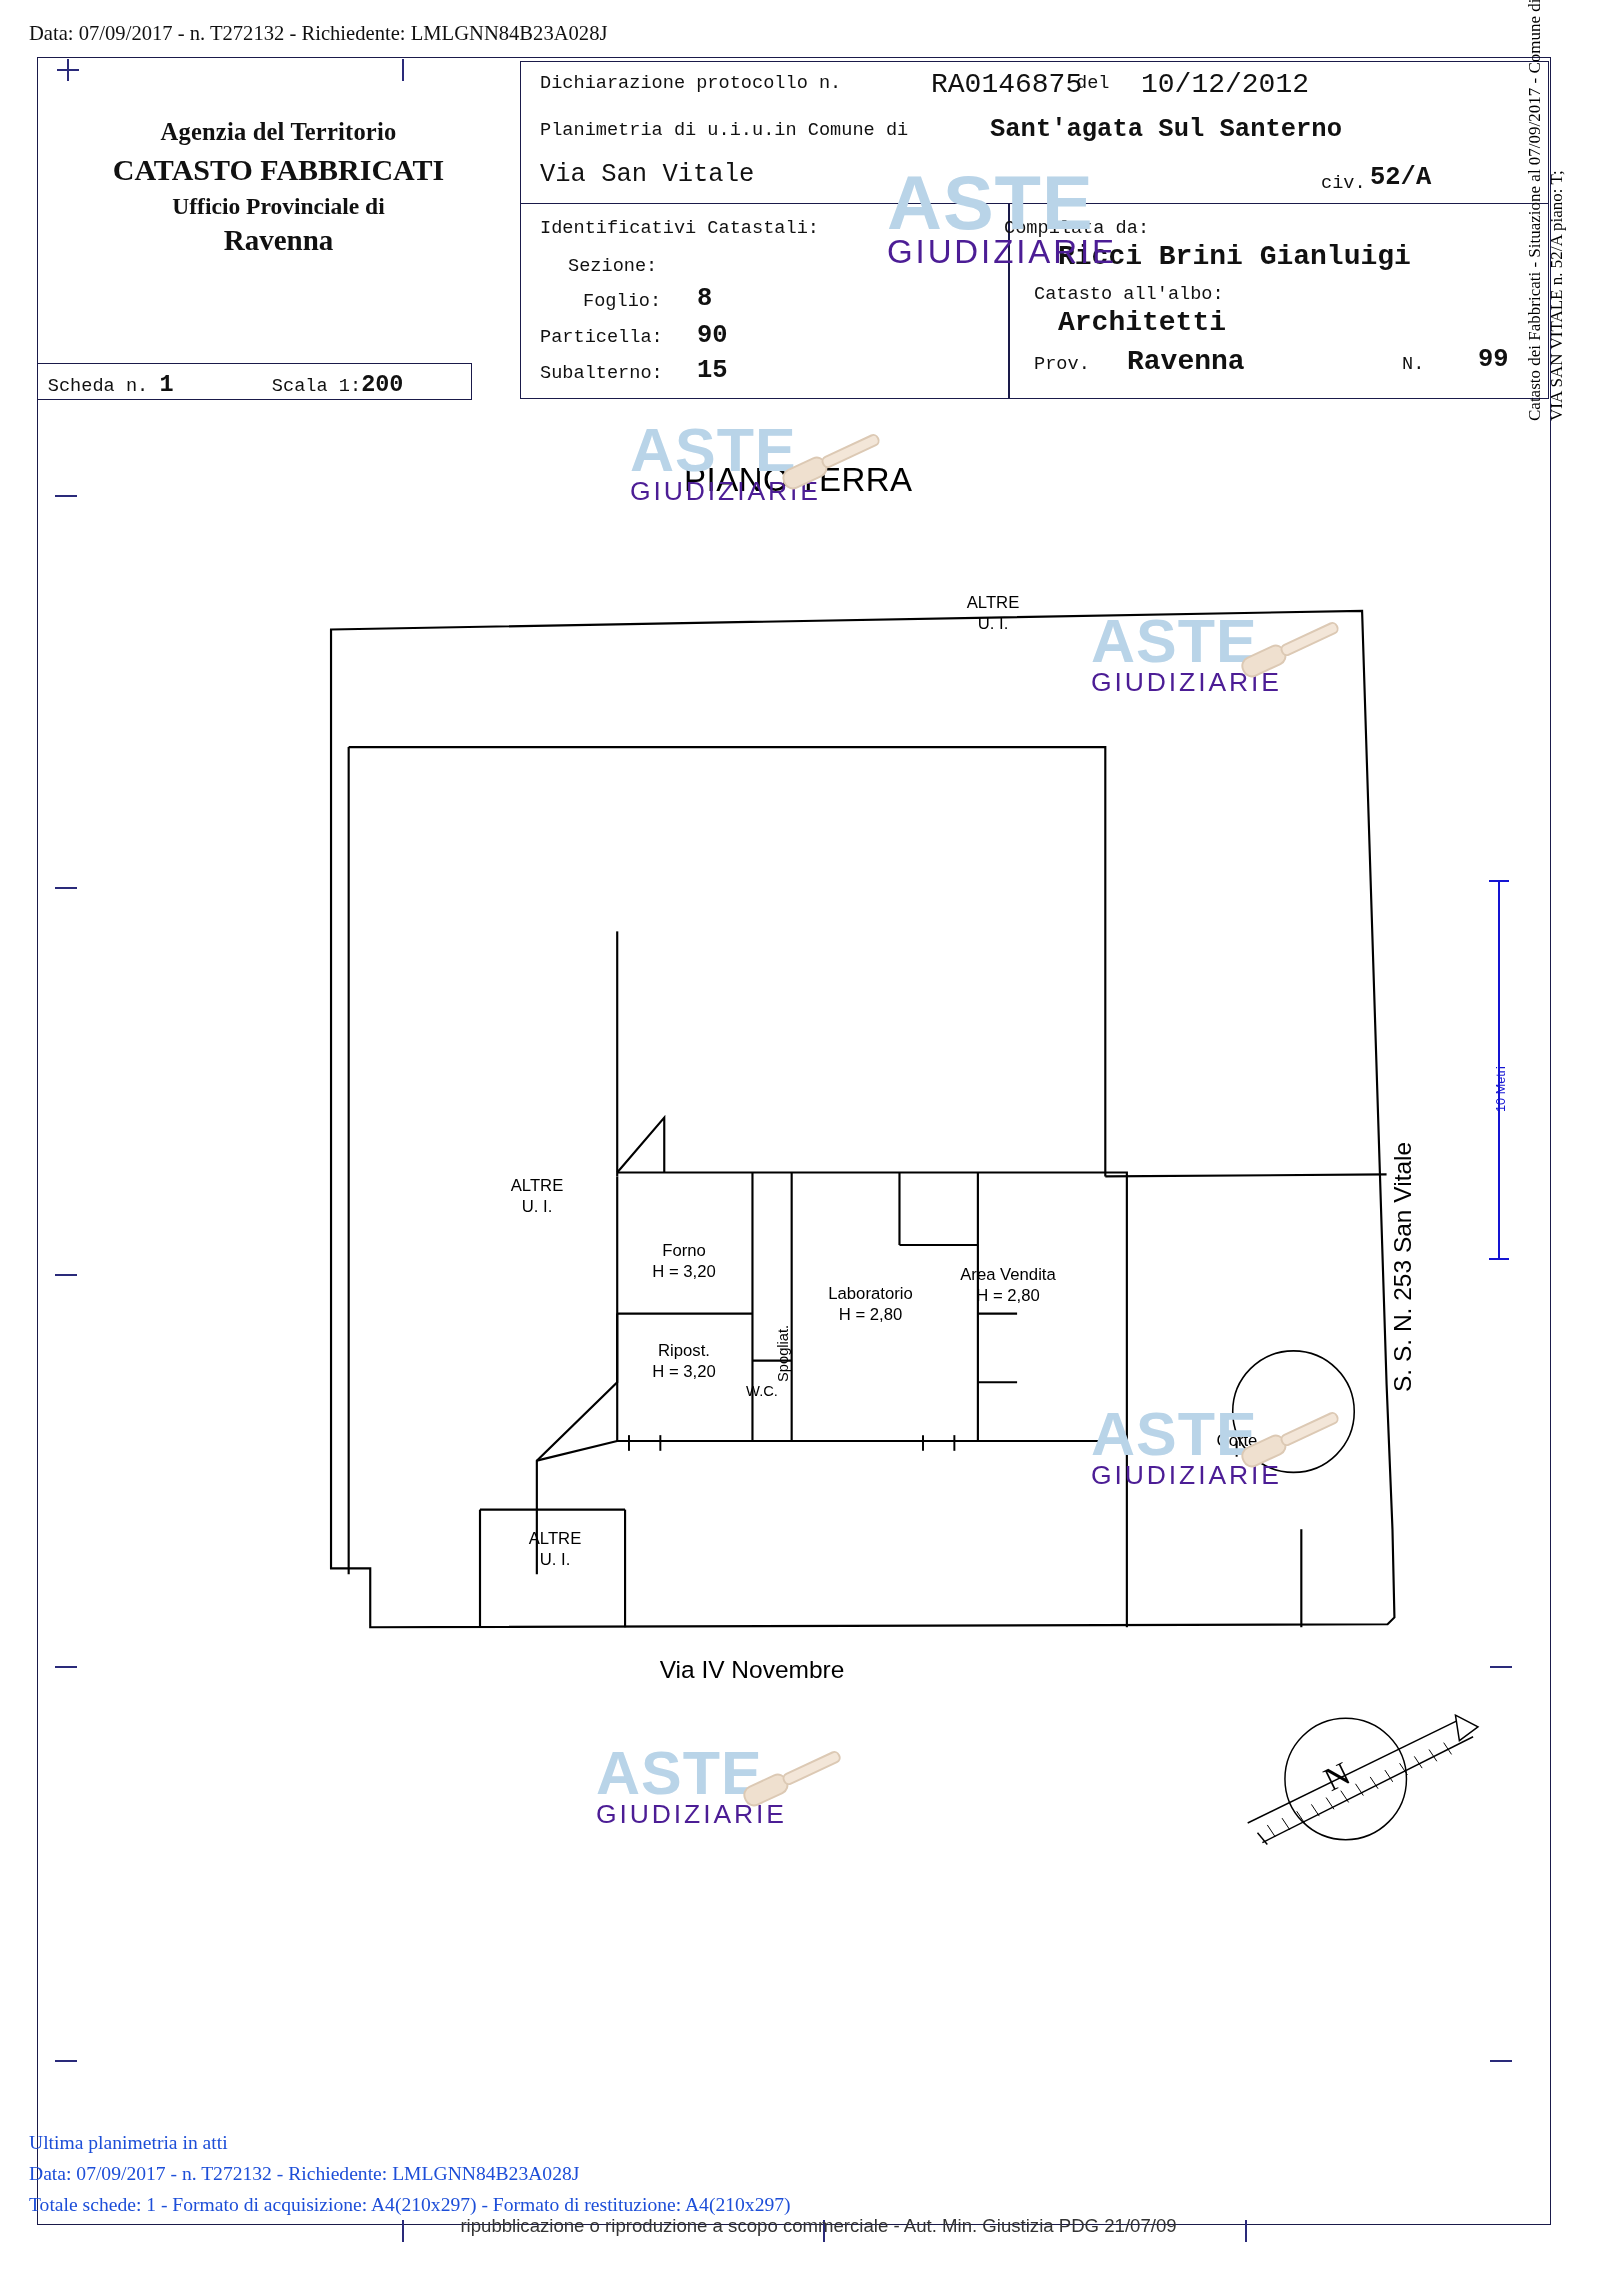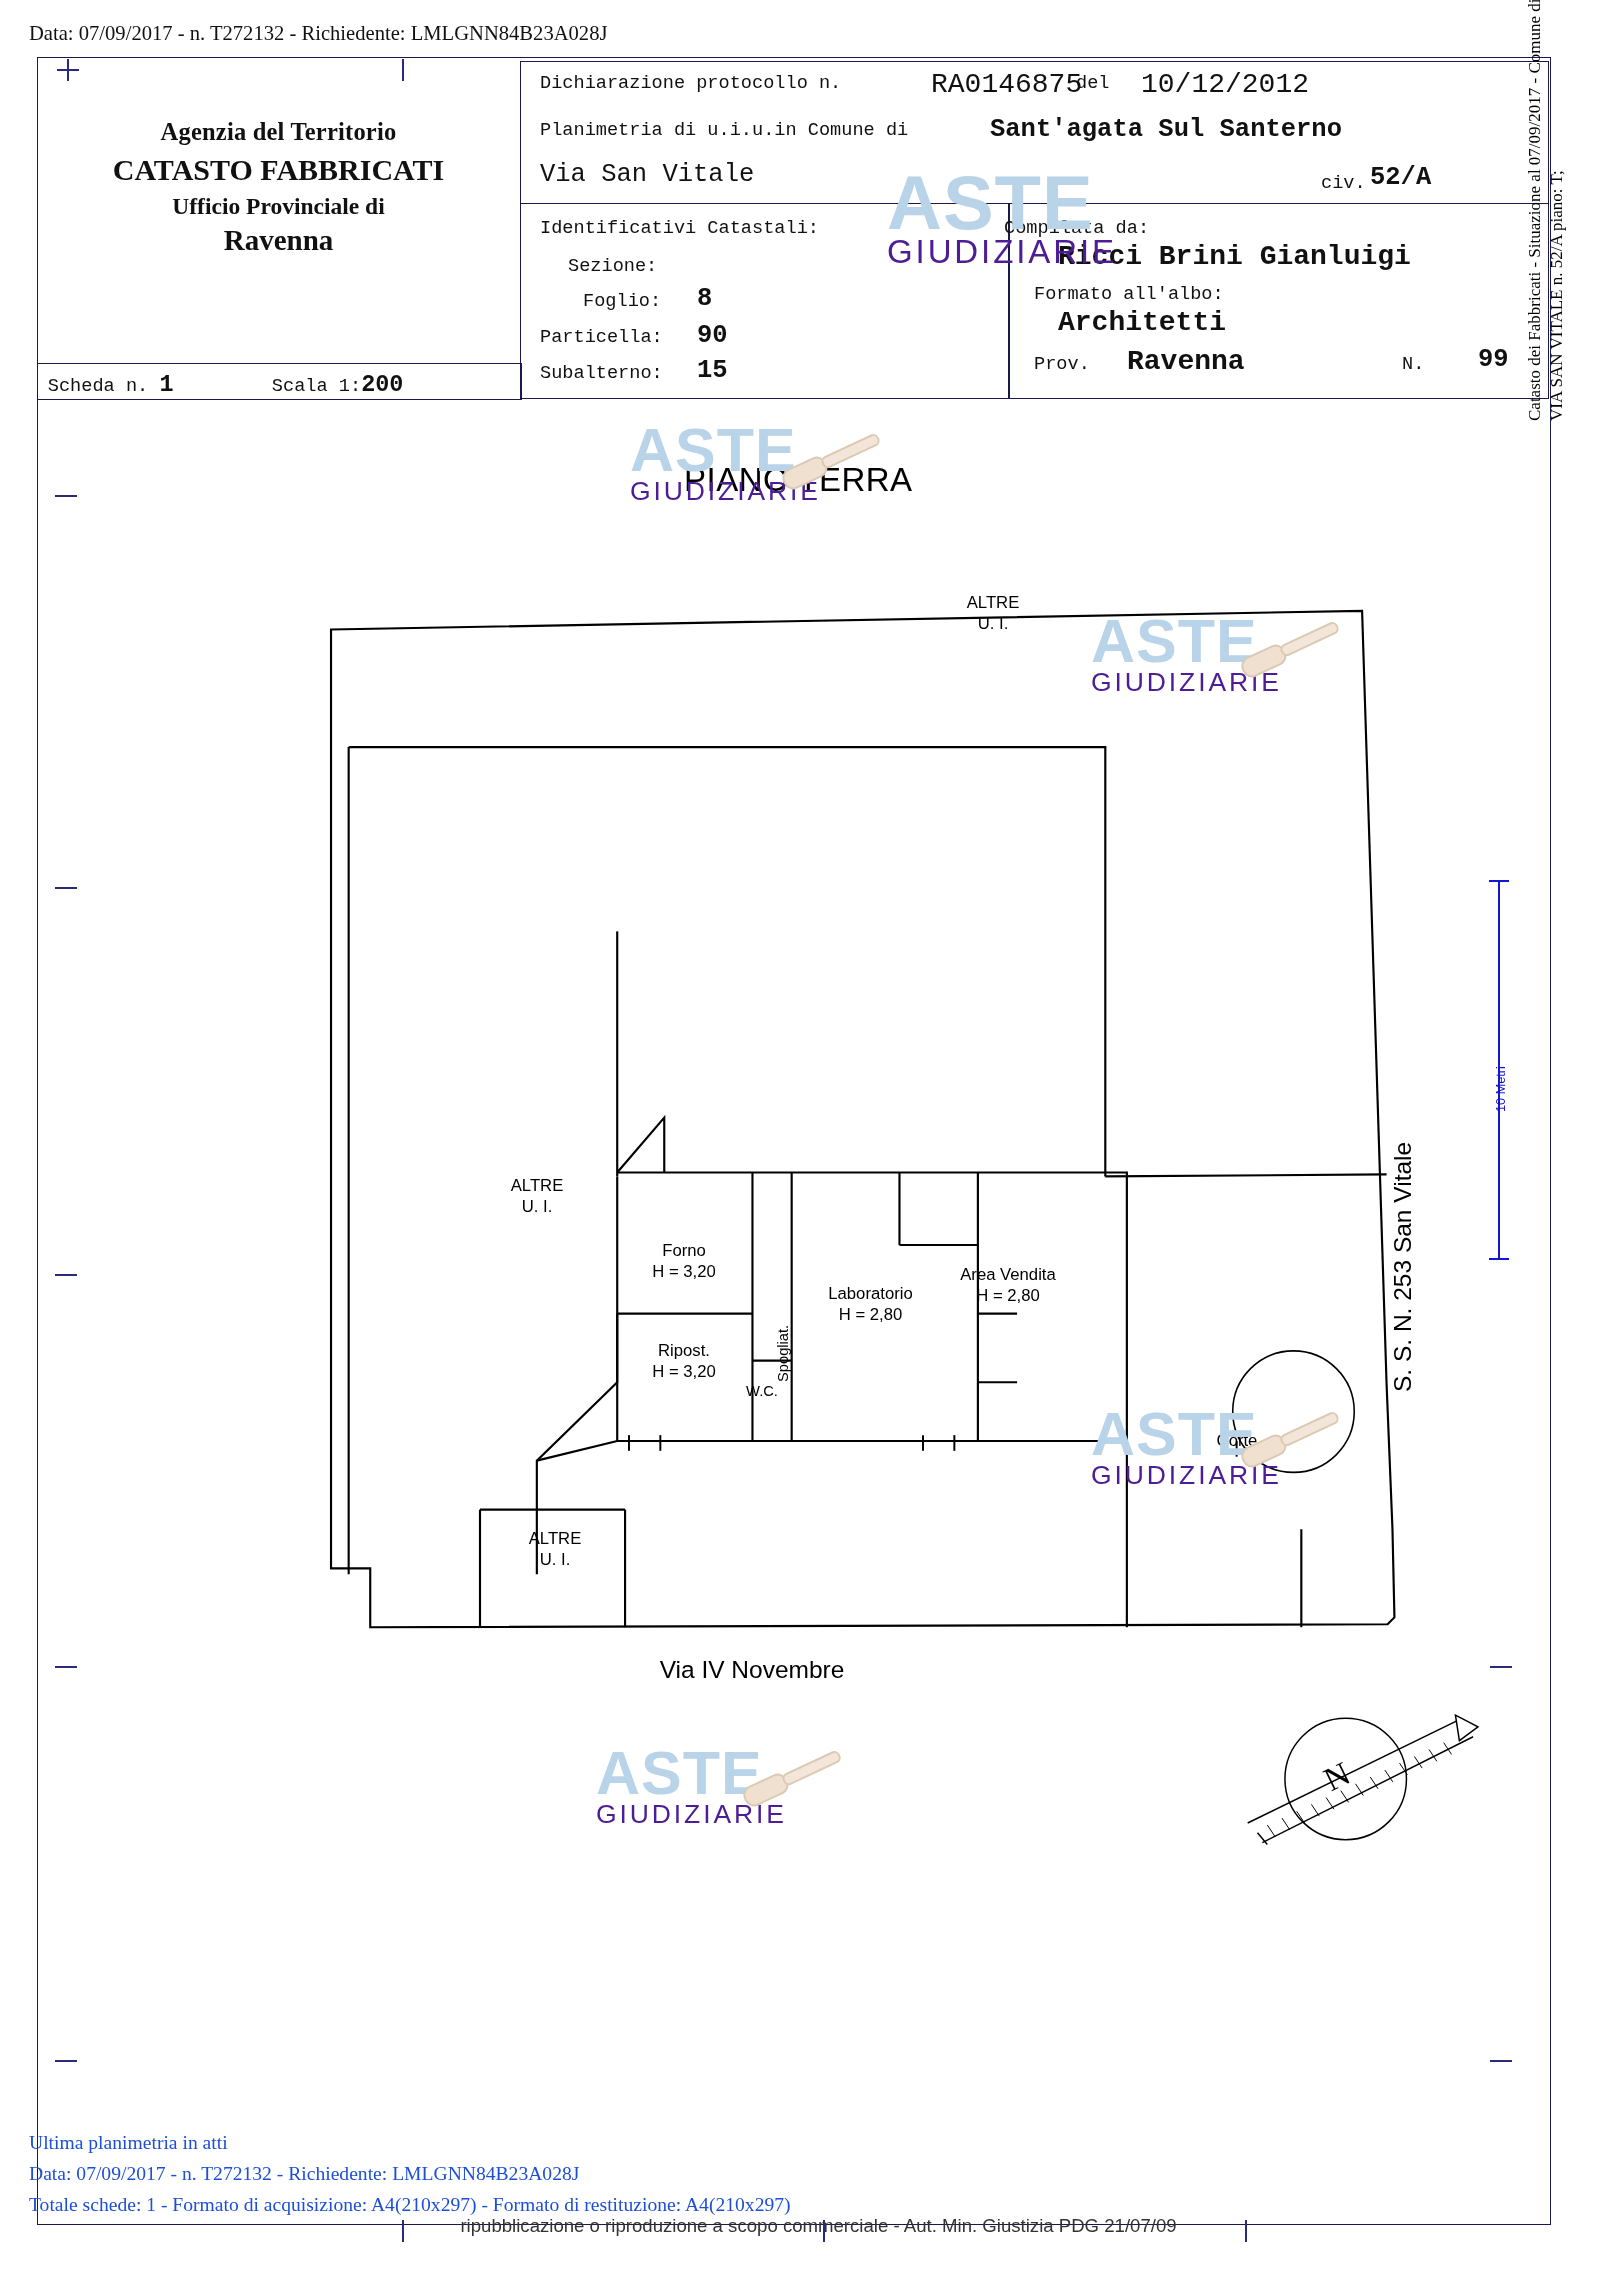--- a/index.html
+++ b/index.html
@@ -84,21 +84,21 @@
   .hdr-left-inner .l4 {
     font-size: 29px;
     font-weight: bold;
     margin-top: 3.9px;
   }
   
   .scheda-box {
     position: absolute;
     left: 37px;
     top: 363px;
-    width: 485px;
+    width: 435px;
     height: 37px;
     border: 1.5px solid #1a1a4a;
     box-sizing: border-box;
     font-family: "Liberation Mono", monospace;
     font-size: 18.6px;
     white-space: nowrap;
     padding-left: 9.8px;
     padding-top: 6.9px;
   }
   .scheda-box .big { font-size: 23.5px; font-weight: bold; }
@@ -333,21 +333,21 @@
   <div class="hr-line mono sm" style="left:568px; top:256px;">Sezione:</div>
   <div class="hr-line mono sm" style="left:583px; top:291px;">Foglio:</div>
   <div class="hr-line mono xl bold" style="left:697px; top:284px;">8</div>
   <div class="hr-line mono sm" style="left:540px; top:327px;">Particella:</div>
   <div class="hr-line mono xl bold" style="left:697px; top:321px;">90</div>
   <div class="hr-line mono sm" style="left:540px; top:363px;">Subalterno:</div>
   <div class="hr-line mono xl bold" style="left:697px; top:356px;">15</div>
 
   <div class="hr-line mono sm" style="left:1004px; top:218px;">Compilata da:</div>
   <div class="hr-line mono lg bold" style="left:1034px; top:241px;">Ricci Brini Gianluigi</div>
-  <div class="hr-line mono sm" style="left:1034px; top:284px;">Formato all'albo:</div>
+  <div class="hr-line mono sm" style="left:1034px; top:284px;">Catasto all'albo:</div>
   <div class="hr-line mono lg bold" style="left:1034px; top:307px;">Architetti</div>
   <div class="hr-line mono sm" style="left:1034px; top:354px;">Prov.</div>
   <div class="hr-line mono lg bold" style="left:1103px; top:346px;">Ravenna</div>
   <div class="hr-line mono sm" style="left:1402px; top:354px;">N.</div>
   <div class="hr-line mono xl bold" style="left:1478px; top:345px;">99</div>
 
   <div class="wm" style="left:887px; top:167px;">
     <div class="aste" style="font-size:76px;">ASTE</div>
     <div class="giud" style="font-size:33px; margin-top:-5.9px;">GIUDIZIARIE</div>
   </div>

